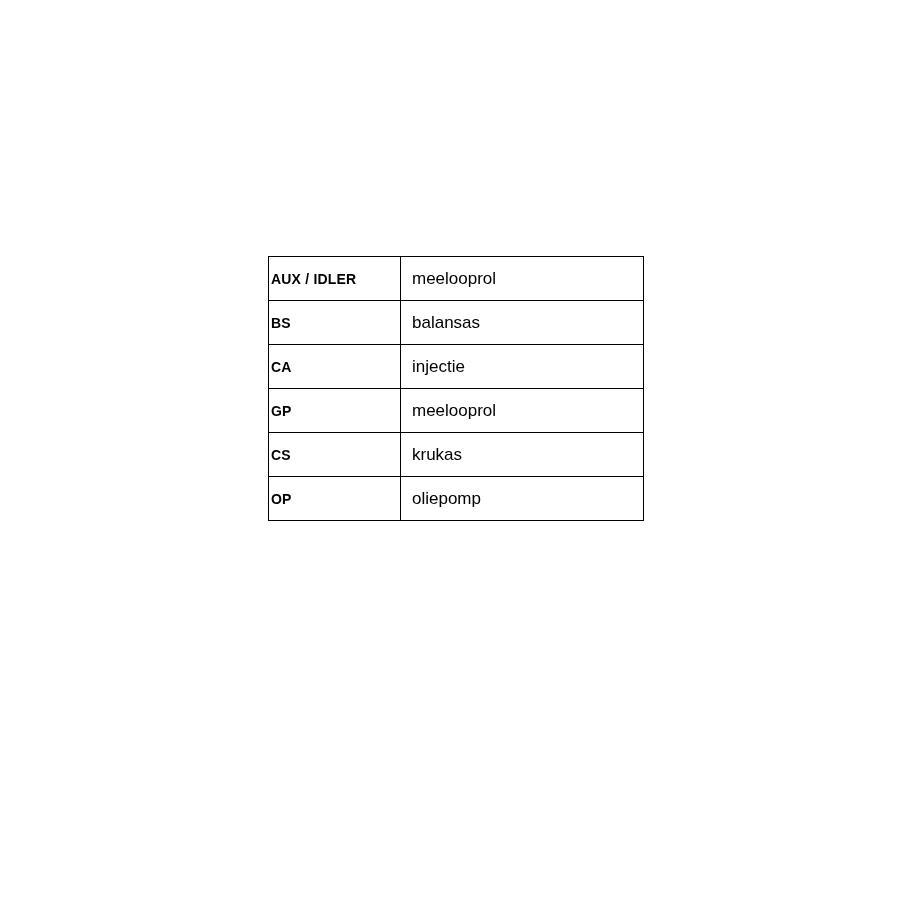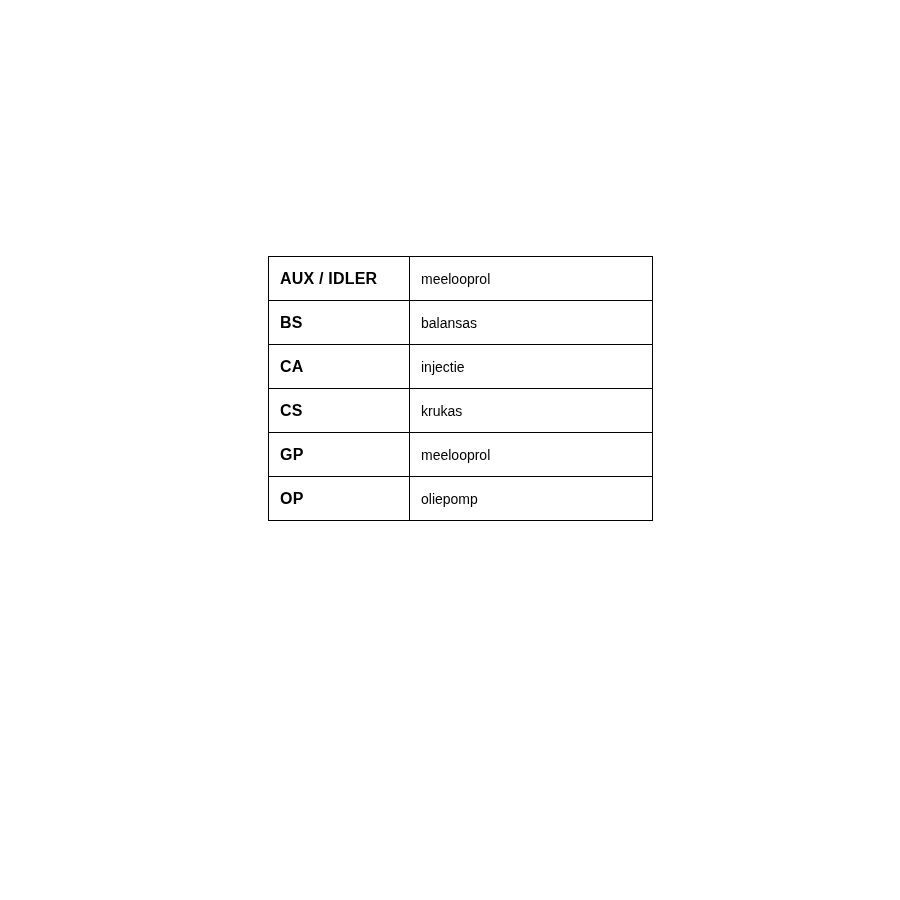--- a/index.html
+++ b/index.html
@@ -24,28 +24,28 @@
   }
   #legend-table td {
     border: 1px solid #000000;
     padding: 0;
     height: 43px;
     vertical-align: middle;
     color: #000000;
   }
   #legend-table td.abbr {
     width: 129px;
-    font-size: 16px;
+    font-size: 14px;
     font-weight: bold;
-    padding-left: 11px;
+    padding-left: 2px;
     letter-spacing: 0.2px;
   }
   #legend-table td.desc {
     width: 231px;
-    font-size: 14px;
+    font-size: 17px;
     font-weight: normal;
     padding-left: 11px;
   }
 </style>
 </head>
 <body>
 
 <table id="legend-table">
   <tbody>
     <tr>
@@ -54,25 +54,25 @@
     </tr>
     <tr>
       <td class="abbr">BS</td>
       <td class="desc">balansas</td>
     </tr>
     <tr>
       <td class="abbr">CA</td>
       <td class="desc">injectie</td>
     </tr>
     <tr>
+      <td class="abbr">GP</td>
+      <td class="desc">meelooprol</td>
+    </tr>
+    <tr>
       <td class="abbr">CS</td>
       <td class="desc">krukas</td>
-    </tr>
-    <tr>
-      <td class="abbr">GP</td>
-      <td class="desc">meelooprol</td>
     </tr>
     <tr>
       <td class="abbr">OP</td>
       <td class="desc">oliepomp</td>
     </tr>
   </tbody>
 </table>
 
 </body></html>

